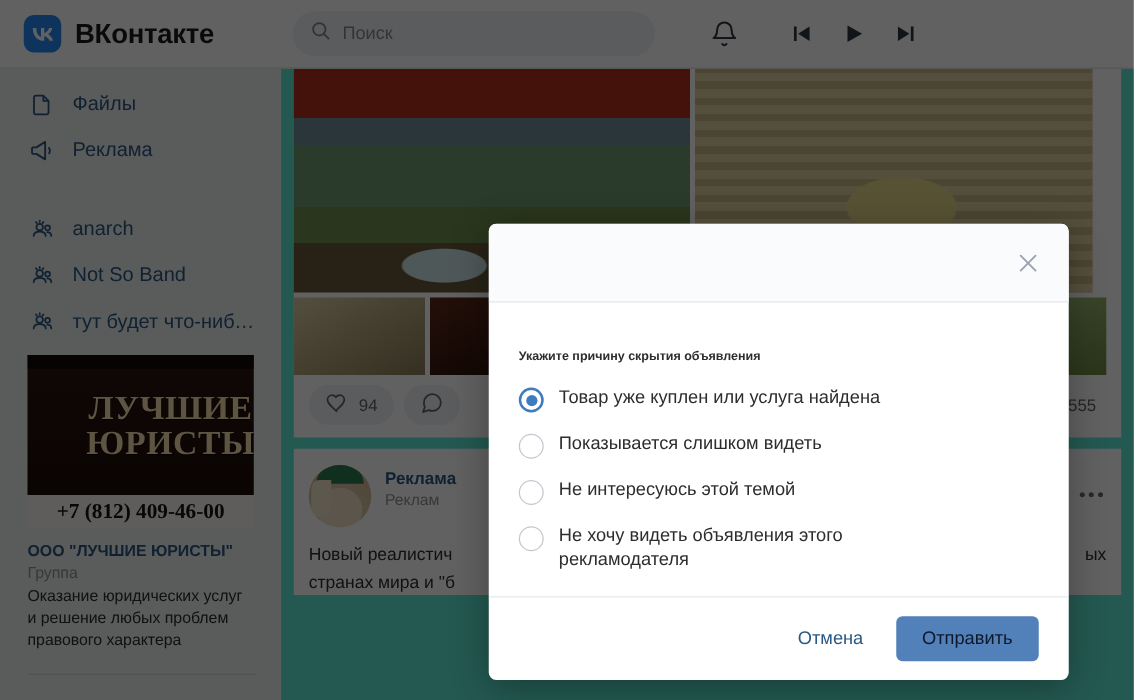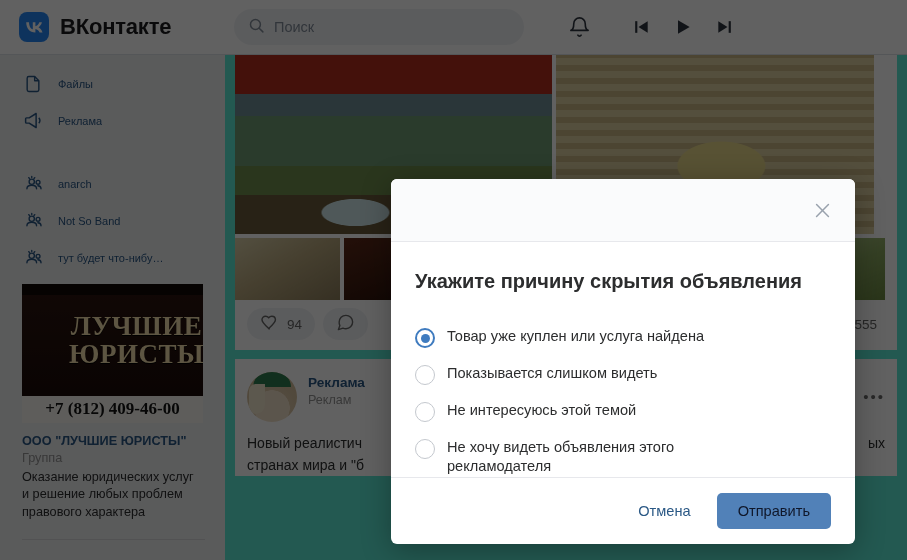--- a/index.html
+++ b/index.html
@@ -49,21 +49,21 @@
   
   #sidebar {
     position: absolute; top: 55px; left: 0; width: 225px; bottom: 0;
     background: #edeef0;
     padding-top: 10px;
     overflow: hidden;
   }
   .nav-item {
     display: flex; align-items: center; gap: 14px;
     height: 37px; padding-left: 22px;
-    color: #2a5885; font-size: 11px;
+    color: #2a5885; font-size: 16px;
   }
   .nav-item .nlabel { white-space: nowrap; overflow: hidden; text-overflow: ellipsis; max-width: 150px; }
   .nav-icon { width: 22px; height: 22px; flex: none; color: #2a5885; display:flex; align-items:center; justify-content:center;}
   .nav-gap { height: 26px; }
 
   
   #side-ad { padding: 8px 20px 0 22px; }
   #ad-banner {
     width: 181px; height: 112px;
     background: linear-gradient(#2c1510, #1b0c09);
@@ -173,24 +173,24 @@
   #modal-header {
     height: 63px; flex: none;
     background: #fafbfc;
     border-bottom: 1px solid #e7e8ec;
     display: flex; align-items: center; padding: 0 18px 0 24px;
   }
   #modal-title { font-size: 18px; color: #2c2d2e; }
   #modal-close { margin-left: auto; width: 30px; height: 30px; display:flex; align-items:center; justify-content:center; color:#99a2ad; }
 
   #modal-body { flex: 1; padding: 28px 24px 0 24px; }
-  #reason-label { font-size: 20px; font-weight: bold; color: #2c2d2e; }
+  #reason-label { font-size: 10px; font-weight: bold; color: #2c2d2e; margin-top: 10px; }
 
   .radio-row { display: flex; align-items: flex-start; margin-top: 16px; }
-  .radio-row:first-of-type { margin-top: 34px; }
+  .radio-row:first-of-type { margin-top: 18px; }
   .radio {
     width: 20px; height: 20px; border-radius: 50%; flex: none;
     border: 1.6px solid #c4c8ce; background: #fff;
     margin-top: 1px;
     display: flex; align-items: center; justify-content: center;
   }
   .radio.sel { border-color: #3f7bbf; border-width: 2px; }
   .radio.sel::after {
     content: ""; width: 9px; height: 9px; border-radius: 50%; background: #3f7bbf;
   }

